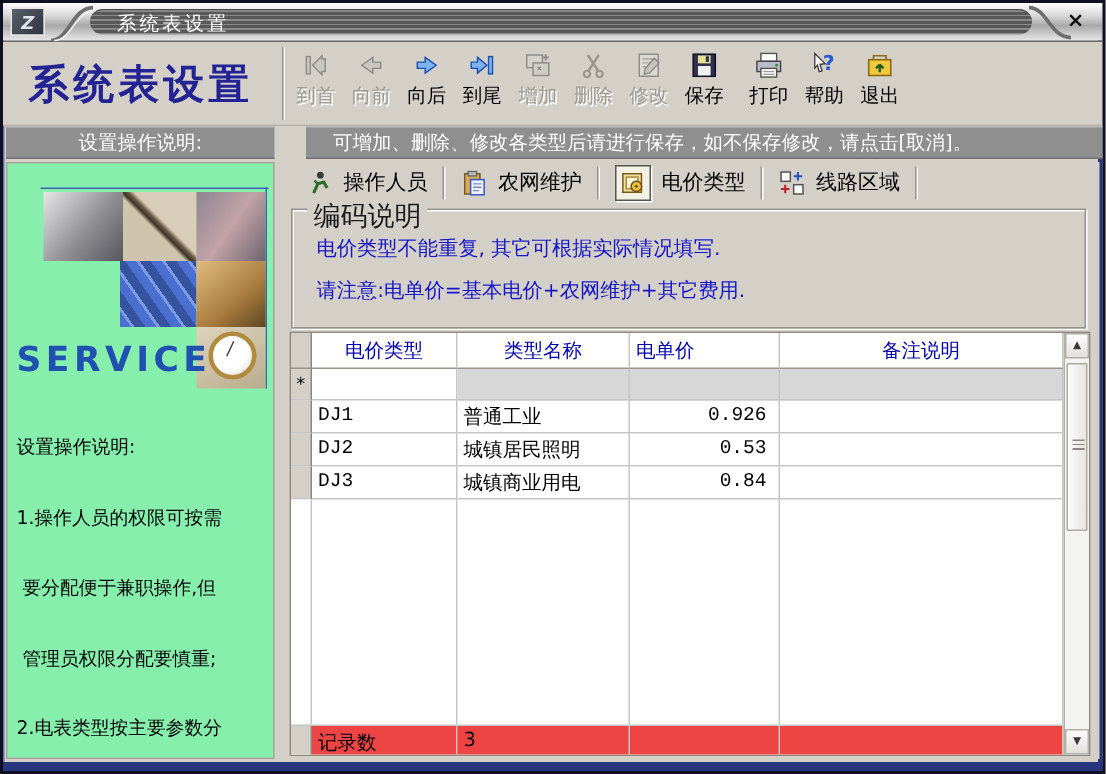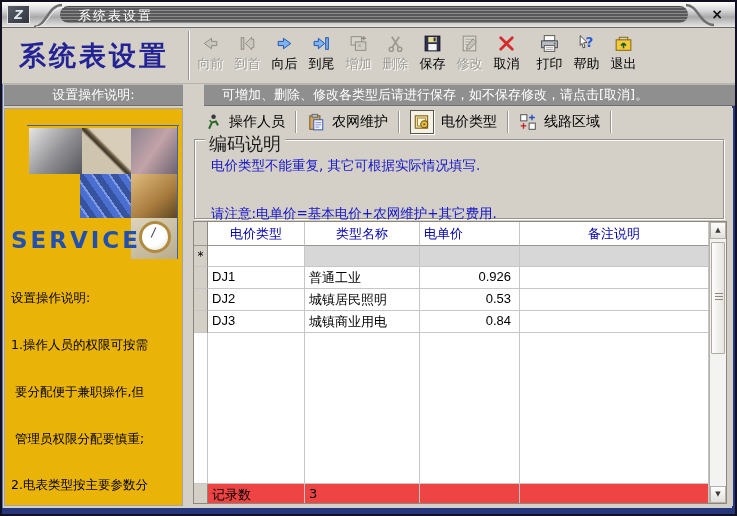--- a/index.html
+++ b/index.html
@@ -61,21 +61,21 @@
     position:absolute; top:82px; height:22px; background:#8f8f8f; color:#fff; font-size:13px;
     border-top:1px solid #b9b9b9; border-bottom:1px solid #6f6f6f;
     display:flex; align-items:center; white-space:nowrap; overflow:hidden;
   }
   .infobar.left{ left:2px; width:179px; justify-content:center; }
   .infobar.right{ left:184px; width:547px; padding-left:18px;margin-left:18px; }
 
   
   .sidebar{
     position:absolute; left:2px; top:106px; width:179px; height:398px;
-    background:#eab308; border:1px solid #a8a49c; overflow:hidden;
+    background:#86efac; border:1px solid #a8a49c; overflow:hidden;
   }
   .collage{ position:absolute; left:0; top:6px; width:179px; height:146px; }
   .cl-line-top{ position:absolute; left:22px; top:10px; width:152px; height:1px; background:#3a62b8; }
   .cl-line-right{ position:absolute; left:172px; top:10px; width:1px; height:134px; background:#3a62b8; }
   .tile{ position:absolute; }
   .tile-tool   { left:24px; top:13px; width:53px; height:46px; background:linear-gradient(130deg,#e6e6e6,#8f8f93 55%,#55565c); }
   .tile-pen    { left:77px; top:13px; width:49px; height:46px;
                  background:linear-gradient(45deg,#cfc4ae 44%,#3c3326 48%,#6b5c42 52%,#d8cdb8 56%),#cfc4ae; }
   .tile-pliers { left:126px; top:13px; width:46px; height:46px; background:linear-gradient(125deg,#8d8490,#c2a3a8 50%,#6e6470); }
   .tile-keys   { left:75px; top:59px; width:51px; height:44px;
@@ -108,21 +108,21 @@
 
   .groupbox{
     position:absolute; left:8px; top:31px; width:530px; height:80px;
     border:1px solid #96938b; box-shadow:1px 1px 0 #fff, inset 1px 1px 0 #fff;
   }
   .groupbox-title{
     position:absolute; left:10px; top:-8px; background:#d4d0c8; padding:0 4px; font-size:18px; color:#1a1a1a;
   }
   .gb-line{ position:absolute; left:16px; font-size:13.5px; color:#1515c8; white-space:nowrap; }
   .gb-line.l1{ top:17px; }
-  .gb-line.l2{ top:45px;margin-top:20px; }
+  .gb-line.l2{ top:45px; }
 
   
   .grid{
     position:absolute; left:7px; top:113px; width:534px; height:283px;
     background:#fff; border:1px solid #8c8880; font-size:13px;
   }
   .grid-inner{ position:absolute; left:0; top:0; right:17px; bottom:0; display:flex; flex-direction:column; }
   .tr{ display:flex; flex-shrink:0; }
   .td,.th{ border-right:1px solid #c6c6c6; border-bottom:1px solid #c6c6c6; overflow:hidden; white-space:nowrap; }
   .col-sel{ width:14px; background:#d4d0c8; border-right:1px solid #8c8880; }
@@ -130,21 +130,21 @@
   .col-name{ width:115px; padding:2px 4px 0; }
   .col-price{ width:100px; padding:2px 8px 0 4px; text-align:right; }
   .col-note{ flex:1; }
   .thead{ height:24px; }
   .thead .th{ color:#0000a8; text-align:center; padding-top:3px; border-bottom:1px solid #9a968e; }
   .thead .col-sel{ border-bottom:1px solid #9a968e; }
   .row-star{ height:21px; }
   .row-star .col-sel{ text-align:center; font-size:12px; padding-top:3px; color:#000; }
   .row-star .gray{ background:#d7d7d7; }
   .row-data{ height:22px; }
-  .mono{ font-family:Liberation Sans, sans-serif; font-size:13px; }
+  .mono{ font-family:Liberation Mono, monospace; font-size:13px; }
   .filler{ flex:1; }
   .filler .td{ border-bottom:none; height:100%; }
   .tfoot{ height:20px; background:#ffffe1; border-top:1px solid #c6c6c6; font-size:13px; }
   .tfoot .td{ background:#ef4444; border-bottom:none; }
   .tfoot .col-sel{ background:#d4d0c8; }
 
   
   .vscroll{
     position:absolute; right:0; top:0; bottom:0; width:17px;
     background:#f3f3f1; border-left:1px solid #b4b0a8;
@@ -180,31 +180,31 @@
     <div class="close-btn">×</div>
   </div>
 
   <div class="toolbar">
     <div class="big-title">系统表设置</div>
     <div class="tb-sep"></div>
     <div class="tb-buttons">
 
       <div class="tb-btn disabled">
         <svg viewBox="0 0 20 20">
-          <path d="M16 8 h-5 v-3 l-7 5 l7 5 v-3 h5 z" fill="#c9c6be" stroke="#8c8a84" stroke-width="0.9"></path>
-        </svg>
-        <span>向前</span>
-      </div>
-
-      <div class="tb-btn disabled">
-        <svg viewBox="0 0 20 20">
           <rect x="4" y="4.5" width="2.5" height="11" fill="#c9c6be" stroke="#8c8a84" stroke-width="0.9"></rect>
           <path d="M16 6 h-2 v-2 l-6 6 l6 6 v-2 h2 z" fill="#c9c6be" stroke="#8c8a84" stroke-width="0.9"></path>
         </svg>
         <span>到首</span>
+      </div>
+
+      <div class="tb-btn disabled">
+        <svg viewBox="0 0 20 20">
+          <path d="M16 8 h-5 v-3 l-7 5 l7 5 v-3 h5 z" fill="#c9c6be" stroke="#8c8a84" stroke-width="0.9"></path>
+        </svg>
+        <span>向前</span>
       </div>
 
       <div class="tb-btn">
         <svg viewBox="0 0 20 20">
           <path d="M4 8 h5 v-3 l7 5 l-7 5 v-3 h-5 z" fill="#7fb2f0" stroke="#1a50b0" stroke-width="0.9"></path>
         </svg>
         <span>向后</span>
       </div>
 
       <div class="tb-btn">
@@ -227,45 +227,39 @@
 
       <div class="tb-btn disabled">
         <svg viewBox="0 0 20 20">
           <path d="M6.5 3.5 L13 13.5 M13.5 3.5 L7 13.5" stroke="#9a978f" stroke-width="1.6"></path>
           <circle cx="6" cy="15.5" r="2" fill="none" stroke="#9a978f" stroke-width="1.4"></circle>
           <circle cx="14" cy="15.5" r="2" fill="none" stroke="#9a978f" stroke-width="1.4"></circle>
         </svg>
         <span>删除</span>
       </div>
 
+      <div class="tb-btn disabled">
+        <svg viewBox="0 0 20 20">
+          <rect x="4" y="3" width="12" height="14" fill="#dcd9d1" stroke="#8c8a84" stroke-width="0.9"></rect>
+          <path d="M6 6 h8 M6 8.5 h8 M6 11 h4" stroke="#aaa79f" stroke-width="0.9"></path>
+          <path d="M13.5 5.5 l3 3 l-6 6.5 l-3.4 0.6 l0.6 -3.4 z" fill="#c6c3bb" stroke="#8c8a84" stroke-width="0.9"></path>
+        </svg>
+        <span>修改</span>
+      </div>
+
       <div class="tb-btn">
         <svg viewBox="0 0 20 20">
           <rect x="3" y="3" width="14" height="14" fill="#31314e" stroke="#11112a" stroke-width="1"></rect>
           <rect x="6" y="3.8" width="8" height="5" fill="#e4e092"></rect>
           <rect x="11" y="4.3" width="2" height="3.6" fill="#31314e"></rect>
           <rect x="6" y="10.5" width="8" height="6" fill="#f2f2f2"></rect>
         </svg>
         <span>保存</span>
       </div>
 
-      <div class="tb-btn disabled">
-        <svg viewBox="0 0 20 20">
-          <rect x="4" y="3" width="12" height="14" fill="#dcd9d1" stroke="#8c8a84" stroke-width="0.9"></rect>
-          <path d="M6 6 h8 M6 8.5 h8 M6 11 h4" stroke="#aaa79f" stroke-width="0.9"></path>
-          <path d="M13.5 5.5 l3 3 l-6 6.5 l-3.4 0.6 l0.6 -3.4 z" fill="#c6c3bb" stroke="#8c8a84" stroke-width="0.9"></path>
-        </svg>
-        <span>修改</span>
-      </div>
-
-      <div class="tb-btn">
-        <svg viewBox="0 0 20 20">
-          <path d="M4.5 4.5 L15.5 15.5 M15.5 4.5 L4.5 15.5" stroke="#d42a2a" stroke-width="2.6" stroke-linecap="round"></path>
-        </svg>
-        <span>取消</span>
-      </div>
 
       <div class="tb-sep"></div>
 
       <div class="tb-btn">
         <svg viewBox="0 0 20 20">
           <rect x="5" y="2.5" width="10" height="5" fill="#ffffff" stroke="#55524a" stroke-width="0.9"></rect>
           <rect x="2.5" y="7.5" width="15" height="6.5" fill="#b9bdc9" stroke="#44414a" stroke-width="0.9"></rect>
           <circle cx="15" cy="10" r="0.9" fill="#3a8a3a"></circle>
           <rect x="5" y="12" width="10" height="5.5" fill="#ffffff" stroke="#55524a" stroke-width="0.9"></rect>
           <path d="M6.5 14 h7 M6.5 15.8 h7" stroke="#9a9a9a" stroke-width="0.8"></path>

